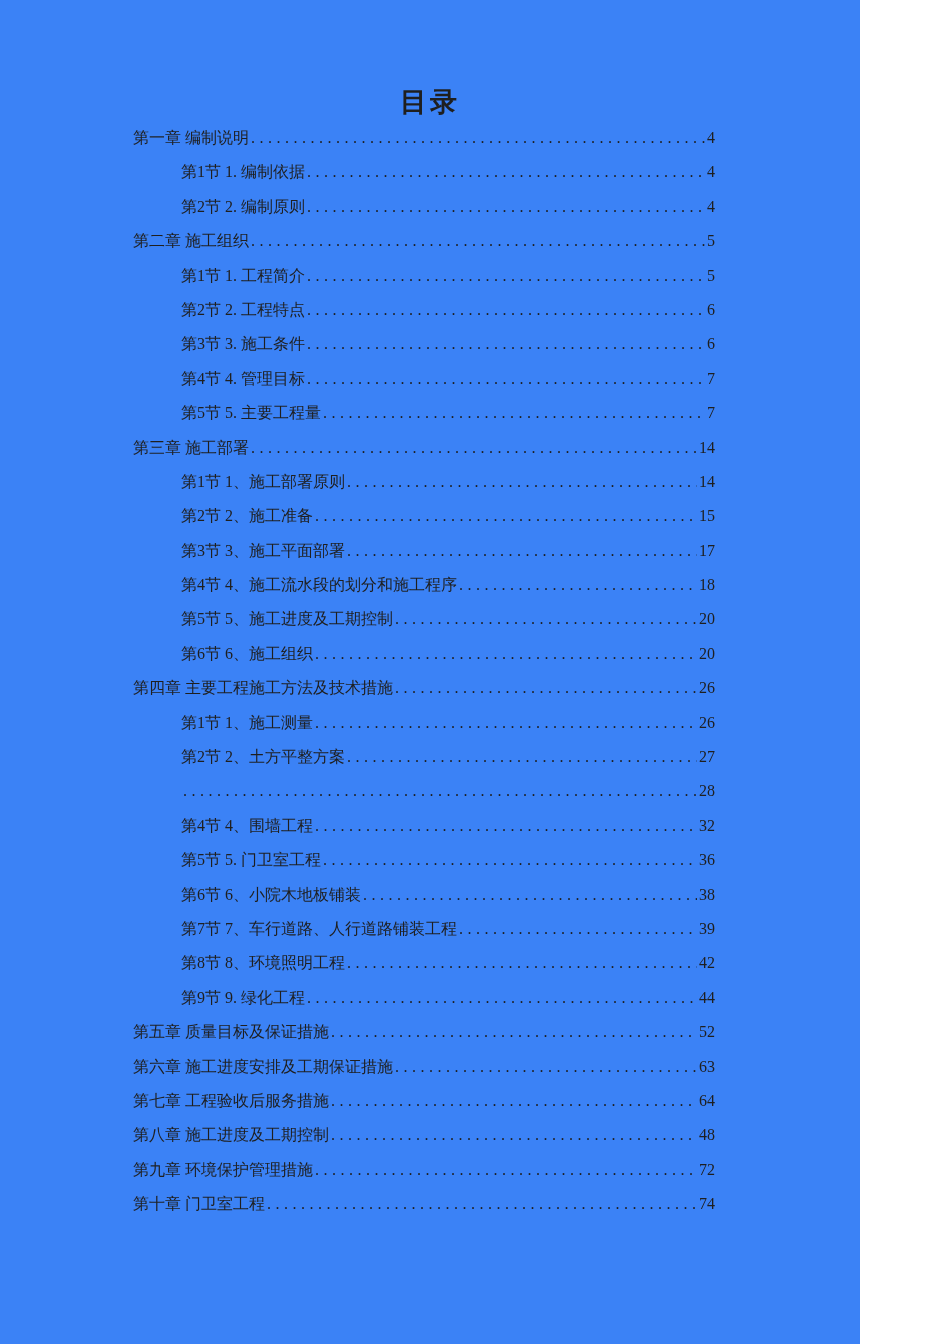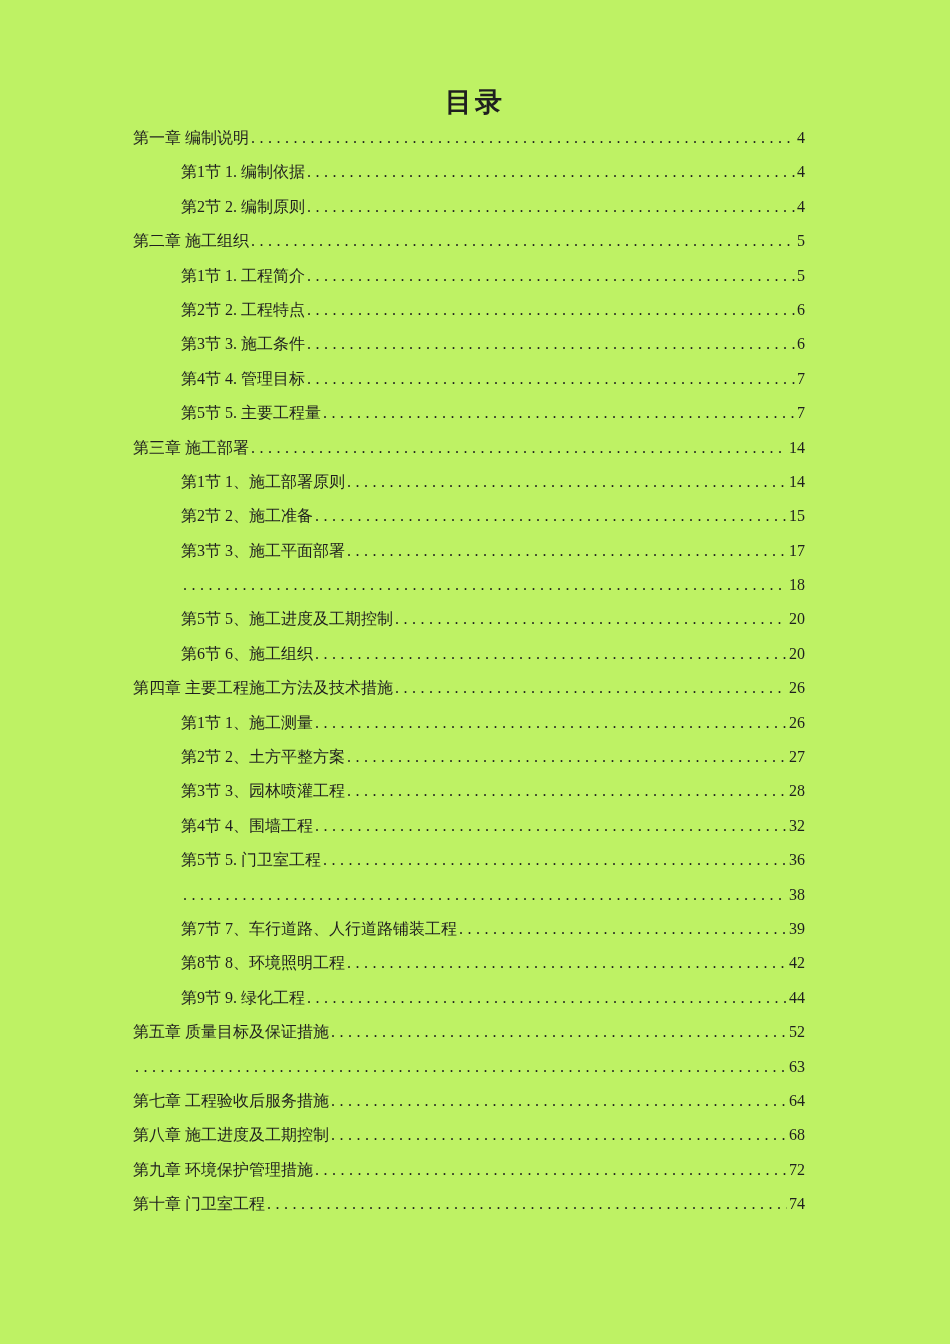--- a/index.html
+++ b/index.html
@@ -2,23 +2,23 @@
 <html><head>
 <meta charset="utf-8">
 <style>
   html, body {
     margin: 0;
     padding: 0;
     background: #ffffff;
   }
   .page {
     position: relative;
-    width: 950px;
+    width: 860px;
     height: 1344px;
-    background: #bef264;
+    background: #3b82f6;
     color: #1f1f1f;
     font-family: "Liberation Serif", "DejaVu Serif", serif;
     overflow: hidden;
   }
   .doc-title {
     position: absolute;
     top: 87px;
     left: 0;
     width: 100%;
     margin: 0;
@@ -126,20 +126,21 @@
         <span class="toc-label">第2节 2、施工准备</span>
         <span class="toc-leader">................................................................................................................................................................</span>
         <span class="toc-page-num">15</span>
       </div>
       <div class="toc-row level-2">
         <span class="toc-label">第3节 3、施工平面部署</span>
         <span class="toc-leader">................................................................................................................................................................</span>
         <span class="toc-page-num">17</span>
       </div>
       <div class="toc-row level-2">
+        <span class="toc-label">第4节 4、施工流水段的划分和施工程序</span>
         <span class="toc-leader">................................................................................................................................................................</span>
         <span class="toc-page-num">18</span>
       </div>
       <div class="toc-row level-2">
         <span class="toc-label">第5节 5、施工进度及工期控制</span>
         <span class="toc-leader">................................................................................................................................................................</span>
         <span class="toc-page-num">20</span>
       </div>
       <div class="toc-row level-2">
         <span class="toc-label">第6节 6、施工组织</span>
@@ -155,35 +156,35 @@
         <span class="toc-label">第1节 1、施工测量</span>
         <span class="toc-leader">................................................................................................................................................................</span>
         <span class="toc-page-num">26</span>
       </div>
       <div class="toc-row level-2">
         <span class="toc-label">第2节 2、土方平整方案</span>
         <span class="toc-leader">................................................................................................................................................................</span>
         <span class="toc-page-num">27</span>
       </div>
       <div class="toc-row level-2">
-        <span class="toc-label">第3节 3、园林喷灌工程</span>
         <span class="toc-leader">................................................................................................................................................................</span>
         <span class="toc-page-num">28</span>
       </div>
       <div class="toc-row level-2">
         <span class="toc-label">第4节 4、围墙工程</span>
         <span class="toc-leader">................................................................................................................................................................</span>
         <span class="toc-page-num">32</span>
       </div>
       <div class="toc-row level-2">
         <span class="toc-label">第5节 5. 门卫室工程</span>
         <span class="toc-leader">................................................................................................................................................................</span>
         <span class="toc-page-num">36</span>
       </div>
       <div class="toc-row level-2">
+        <span class="toc-label">第6节 6、小院木地板铺装</span>
         <span class="toc-leader">................................................................................................................................................................</span>
         <span class="toc-page-num">38</span>
       </div>
       <div class="toc-row level-2">
         <span class="toc-label">第7节 7、车行道路、人行道路铺装工程</span>
         <span class="toc-leader">................................................................................................................................................................</span>
         <span class="toc-page-num">39</span>
       </div>
       <div class="toc-row level-2">
         <span class="toc-label">第8节 8、环境照明工程</span>
@@ -194,32 +195,33 @@
         <span class="toc-label">第9节 9. 绿化工程</span>
         <span class="toc-leader">................................................................................................................................................................</span>
         <span class="toc-page-num">44</span>
       </div>
       <div class="toc-row level-1">
         <span class="toc-label">第五章 质量目标及保证措施</span>
         <span class="toc-leader">................................................................................................................................................................</span>
         <span class="toc-page-num">52</span>
       </div>
       <div class="toc-row level-1">
+        <span class="toc-label">第六章 施工进度安排及工期保证措施</span>
         <span class="toc-leader">................................................................................................................................................................</span>
         <span class="toc-page-num">63</span>
       </div>
       <div class="toc-row level-1">
         <span class="toc-label">第七章 工程验收后服务措施</span>
         <span class="toc-leader">................................................................................................................................................................</span>
         <span class="toc-page-num">64</span>
       </div>
       <div class="toc-row level-1">
         <span class="toc-label">第八章 施工进度及工期控制</span>
         <span class="toc-leader">................................................................................................................................................................</span>
-        <span class="toc-page-num">68</span>
+        <span class="toc-page-num">48</span>
       </div>
       <div class="toc-row level-1">
         <span class="toc-label">第九章 环境保护管理措施</span>
         <span class="toc-leader">................................................................................................................................................................</span>
         <span class="toc-page-num">72</span>
       </div>
       <div class="toc-row level-1">
         <span class="toc-label">第十章 门卫室工程</span>
         <span class="toc-leader">................................................................................................................................................................</span>
         <span class="toc-page-num">74</span>

